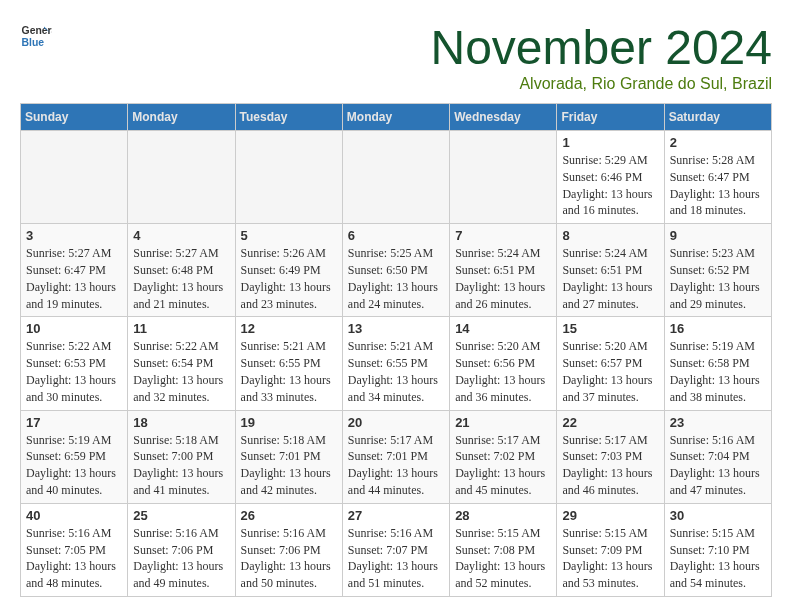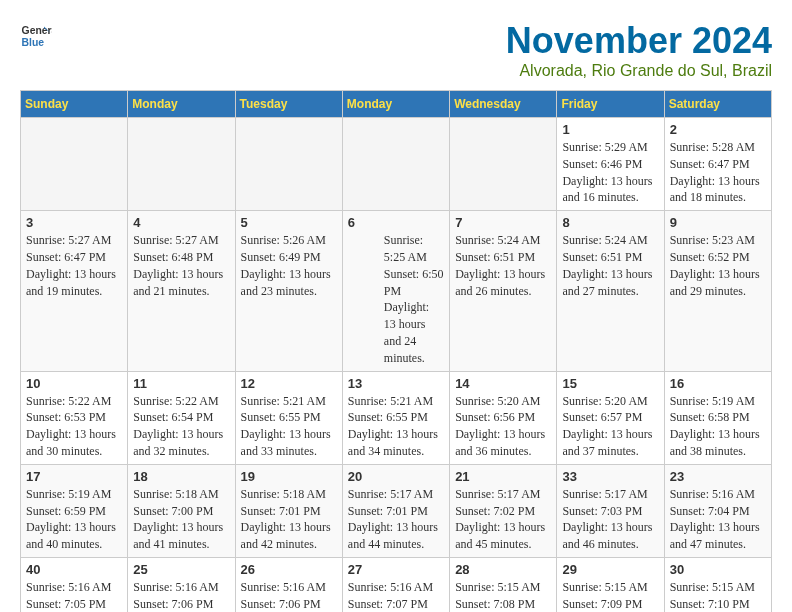--- a/index.html
+++ b/index.html
@@ -22,36 +22,36 @@
       gap: 4px;
     }
     .logo-icon {
       width: 32px;
       height: 32px;
     }
     .title-section {
       text-align: right;
     }
     .month-title {
-      font-size: 36px;
-      font-weight: bold;
-      color: #0369a1;
+      font-size: 48px;
+      font-weight: normal;
+      color: #14532d;
     }
     .location {
       font-size: 16px;
       color: #4d7c0f;
     }
     table {
       width: 100%;
       border-collapse: collapse;
       table-layout: fixed;
     }
     th {
       background-color: #2e75b6;
-      color: #fde047;
+      color: #e5e5e5;
       font-size: 12px;
       font-weight: bold;
       padding: 6px 4px;
       text-align: left;
       border: 1px solid #ccc;
     }
     td {
       vertical-align: top;
       border: 1px solid #ccc;
       padding: 4px 5px;
@@ -139,21 +139,21 @@
 Daylight: 13 hours and 21 minutes.</div>
         </td>
         <td>
           <span class="day-num">5</span>
           <div class="day-info" style="white-space: pre-line;">Sunrise: 5:26 AM
 Sunset: 6:49 PM
 Daylight: 13 hours and 23 minutes.</div>
         </td>
         <td>
           <span class="day-num">6</span>
-          <div class="day-info" style="white-space: pre-line; margin-left: 36px;">Sunrise: 5:25 AM
+          <div class="day-info" style="white-space: pre-line;">Sunrise: 5:25 AM
 Sunset: 6:50 PM
 Daylight: 13 hours and 24 minutes.</div>
         </td>
         <td>
           <span class="day-num">7</span>
           <div class="day-info" style="white-space: pre-line;">Sunrise: 5:24 AM
 Sunset: 6:51 PM
 Daylight: 13 hours and 26 minutes.</div>
         </td>
         <td>
@@ -238,21 +238,21 @@
 Sunset: 7:01 PM
 Daylight: 13 hours and 44 minutes.</div>
         </td>
         <td>
           <span class="day-num">21</span>
           <div class="day-info" style="white-space: pre-line;">Sunrise: 5:17 AM
 Sunset: 7:02 PM
 Daylight: 13 hours and 45 minutes.</div>
         </td>
         <td>
-          <span class="day-num">33</span>
+          <span class="day-num">22</span>
           <div class="day-info" style="white-space: pre-line;">Sunrise: 5:17 AM
 Sunset: 7:03 PM
 Daylight: 13 hours and 46 minutes.</div>
         </td>
         <td>
           <span class="day-num">23</span>
           <div class="day-info" style="white-space: pre-line;">Sunrise: 5:16 AM
 Sunset: 7:04 PM
 Daylight: 13 hours and 47 minutes.</div>
         </td>

